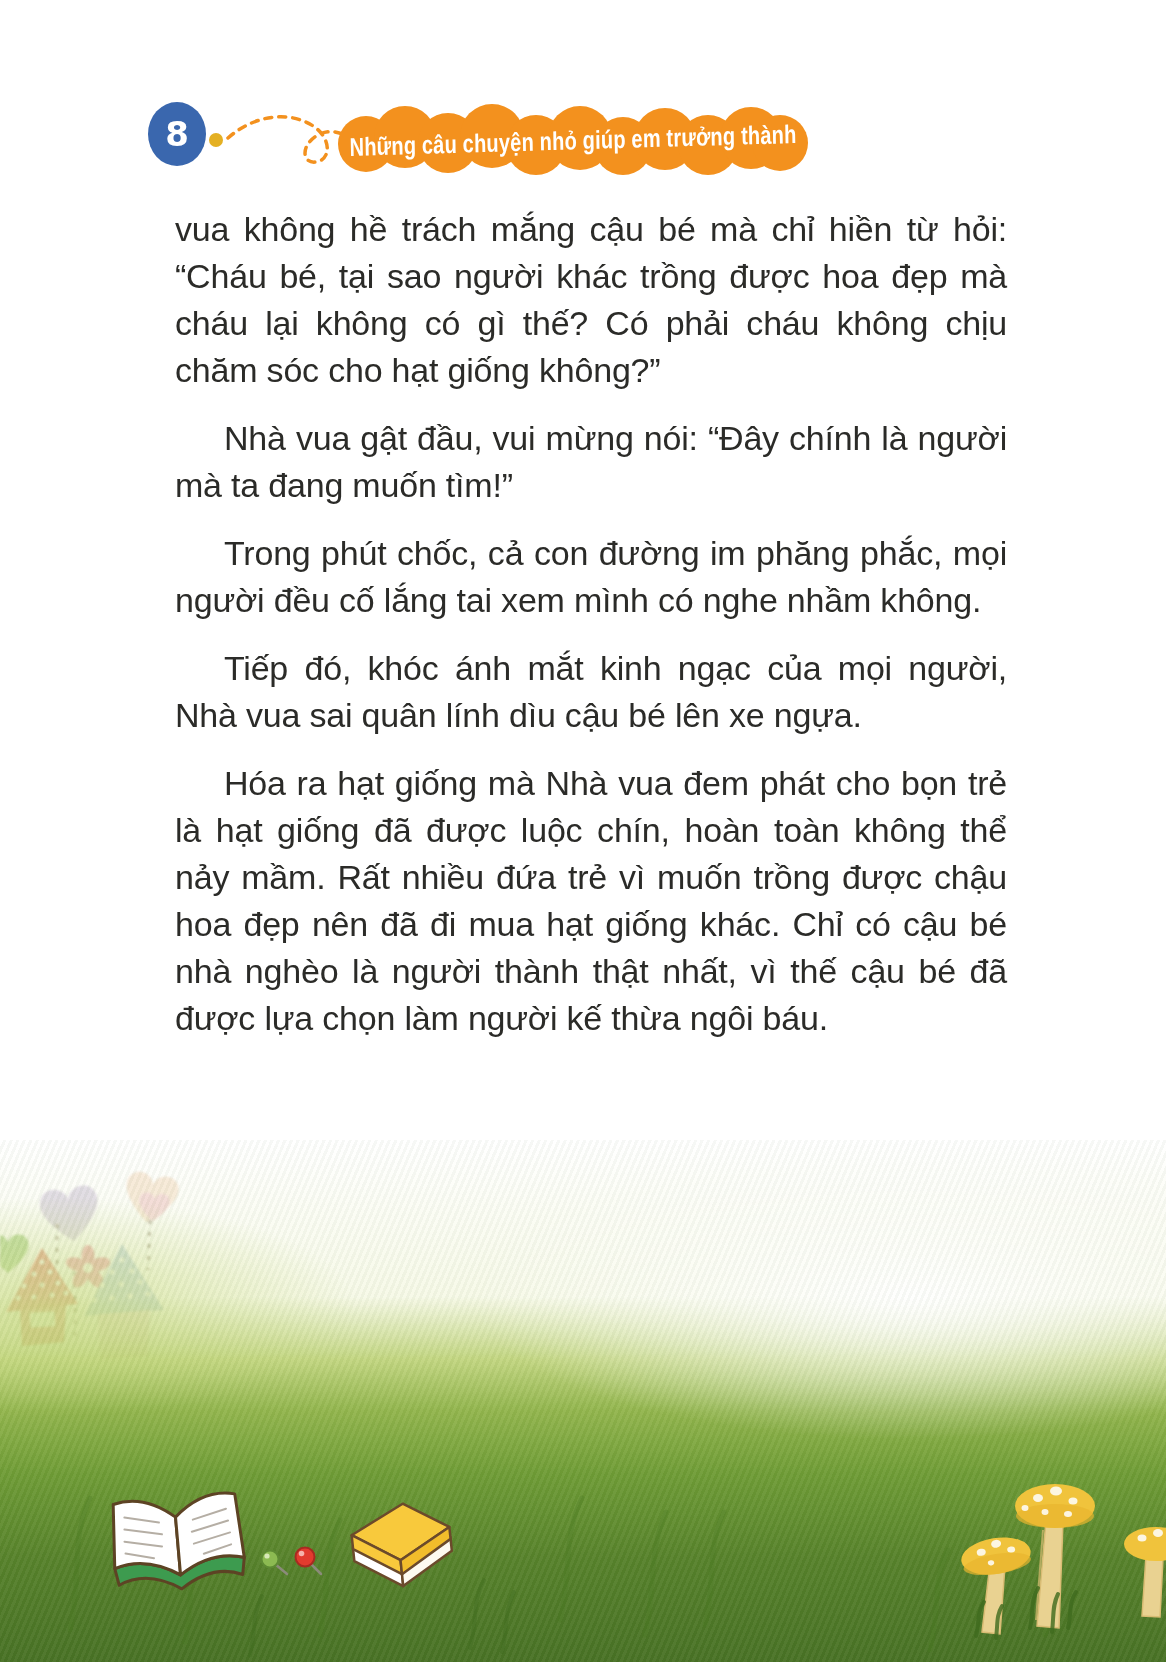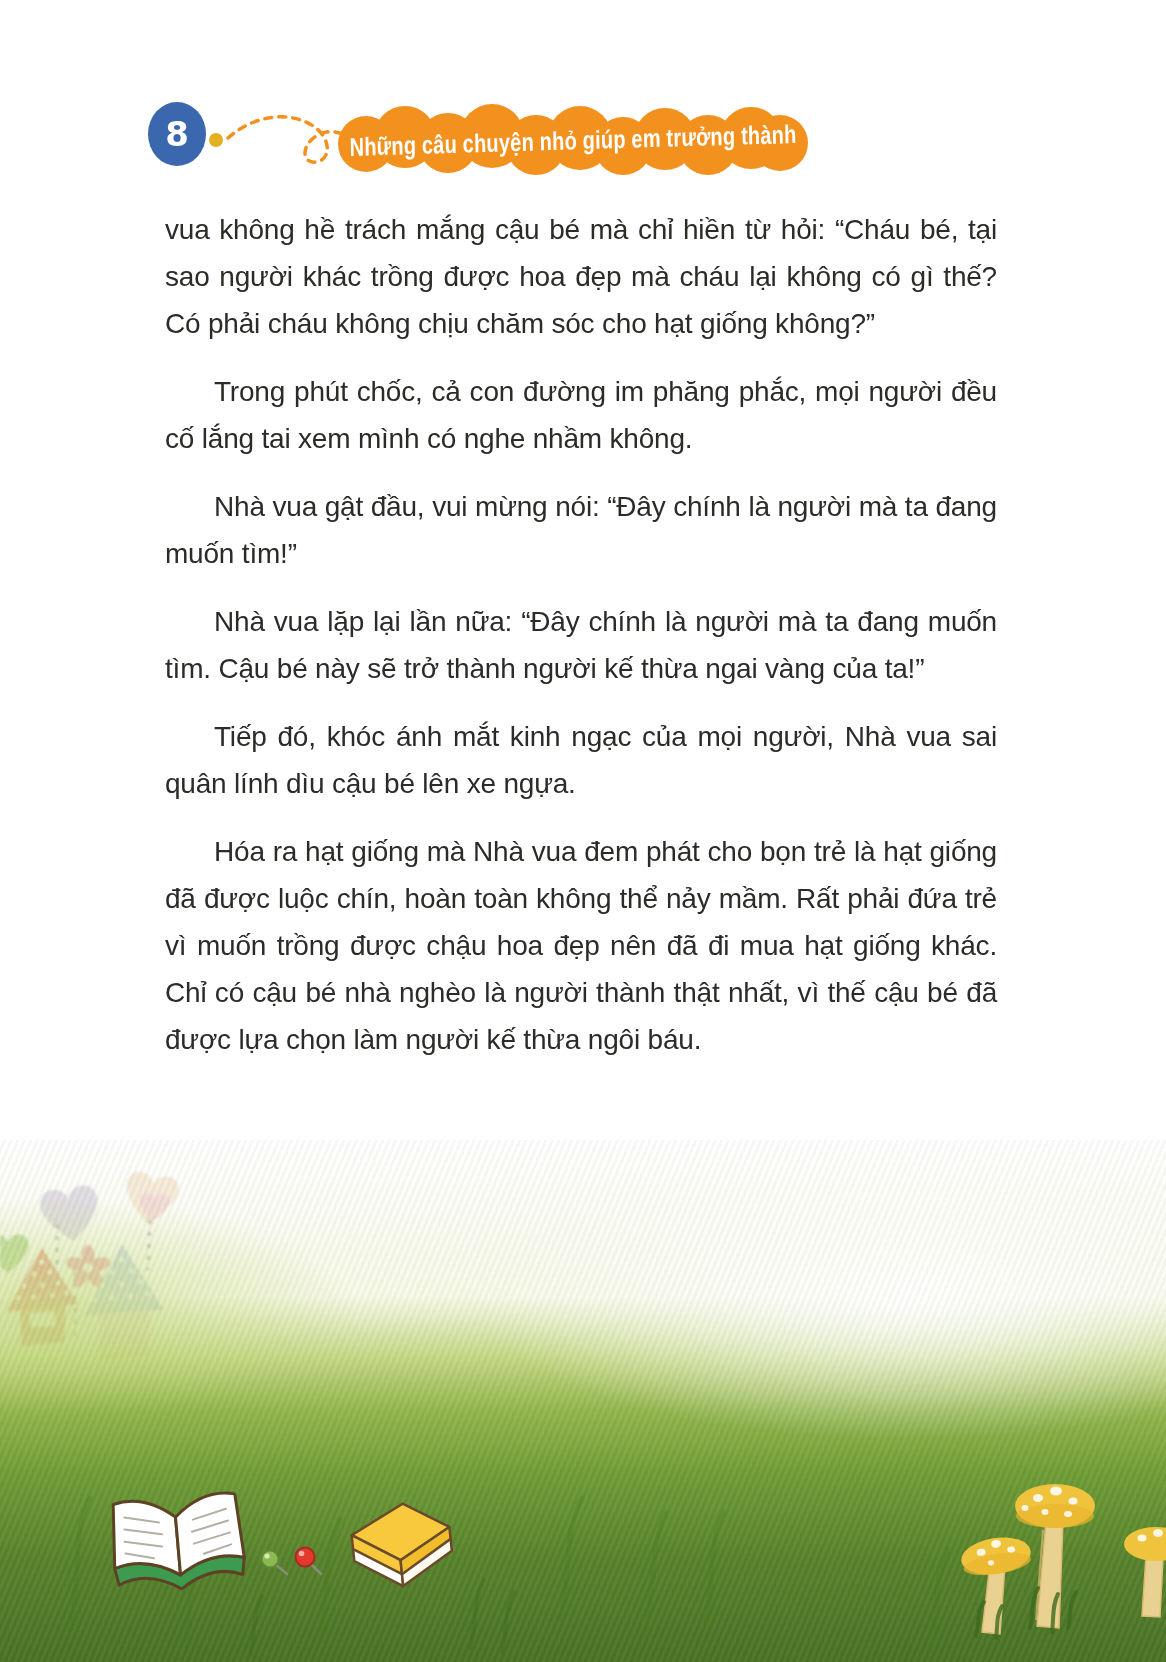--- a/index.html
+++ b/index.html
@@ -24,22 +24,22 @@
   .banner i:nth-child(7){left:256px;top:13px;width:58px;height:58px;}
   .banner i:nth-child(8){left:296px;top:4px;width:62px;height:62px;}
   .banner i:nth-child(9){left:340px;top:11px;width:60px;height:60px;}
   .banner i:nth-child(10){left:382px;top:3px;width:62px;height:62px;}
   .banner i:nth-child(11){left:414px;top:11px;width:56px;height:56px;}
   .banner-text{position:absolute;left:0;top:50%;width:100%;text-align:center;color:#ffffff;
                font-weight:bold;font-size:20px;letter-spacing:.2px;
                transform:translateY(-54%) scaleY(1.28) rotate(-1.3deg);}
 
   
-  .story{position:absolute;left:165px;top:206px;width:832px;color:#2b2b28;
-         font-size:28px;line-height:47px;text-align:justify;letter-spacing:-0.2px;z-index:3;}
+  .story{position:absolute;left:175px;top:206px;width:832px;color:#2b2b28;
+         font-size:34px;line-height:47px;text-align:justify;letter-spacing:-0.2px;z-index:3;}
   .story p{margin:0 0 21px 0;text-indent:49px;}
   .story p:first-child{text-indent:0;}
 
   
   .houses{position:absolute;left:0;top:1120px;width:210px;height:280px;opacity:.58;
           filter:blur(1px);z-index:1;}
   .grass{position:absolute;left:0;top:1140px;width:1166px;height:522px;z-index:2;
      background:
        radial-gradient(52% 38% at 78% 30%, rgba(255,255,255,.95), rgba(255,255,255,0) 72%),
        radial-gradient(38% 30% at 4% 32%, rgba(198,217,123,.65), rgba(198,217,123,0) 70%),
@@ -80,25 +80,24 @@
       <i></i>
       <i></i>
       <i></i>
       <i></i>
       <i></i>
     <span class="banner-text">Những câu chuyện nhỏ giúp em trưởng thành</span>
   </div>
 
   <main class="story">
       <p>vua không hề trách mắng cậu bé mà chỉ hiền từ hỏi: “Cháu bé, tại sao người khác trồng được hoa đẹp mà cháu lại không có gì thế? Có phải cháu không chịu chăm sóc cho hạt giống không?”</p>
+      <p>Nhà vua gật đầu, vui mừng nói: “Đây chính là người mà ta đang muốn tìm!”</p>
       <p>Trong phút chốc, cả con đường im phăng phắc, mọi người đều cố lắng tai xem mình có nghe nhầm không.</p>
-      <p>Nhà vua gật đầu, vui mừng nói: “Đây chính là người mà ta đang muốn tìm!”</p>
-      <p>Nhà vua lặp lại lần nữa: “Đây chính là người mà ta đang muốn tìm. Cậu bé này sẽ trở thành người kế thừa ngai vàng của ta!”</p>
       <p>Tiếp đó, khóc ánh mắt kinh ngạc của mọi người, Nhà vua sai quân lính dìu cậu bé lên xe ngựa.</p>
-      <p>Hóa ra hạt giống mà Nhà vua đem phát cho bọn trẻ là hạt giống đã được luộc chín, hoàn toàn không thể nảy mầm. Rất phải đứa trẻ vì muốn trồng được chậu hoa đẹp nên đã đi mua hạt giống khác. Chỉ có cậu bé nhà nghèo là người thành thật nhất, vì thế cậu bé đã được lựa chọn làm người kế thừa ngôi báu.</p>
+      <p>Hóa ra hạt giống mà Nhà vua đem phát cho bọn trẻ là hạt giống đã được luộc chín, hoàn toàn không thể nảy mầm. Rất nhiều đứa trẻ vì muốn trồng được chậu hoa đẹp nên đã đi mua hạt giống khác. Chỉ có cậu bé nhà nghèo là người thành thật nhất, vì thế cậu bé đã được lựa chọn làm người kế thừa ngôi báu.</p>
     </main>
 
   <svg class="houses" viewBox="0 0 210 280">
     <g>
       <path d="M0,-6 C-1,-12 -10,-14 -13,-8 C-16,-2 -10,6 0,14 C10,6 16,-2 13,-8 C10,-14 1,-12 0,-6 Z" transform="translate(70,92) scale(2.1) rotate(-8)" fill="#cdc2da"></path>
     </g>
     <g>
       <path d="M0,-6 C-1,-12 -10,-14 -13,-8 C-16,-2 -10,6 0,14 C10,6 16,-2 13,-8 C10,-14 1,-12 0,-6 Z" transform="translate(151,76) scale(1.9) rotate(10)" fill="#f2d3b8" opacity=".85"></path>
       <path d="M0,-6 C-1,-12 -10,-14 -13,-8 C-16,-2 -10,6 0,14 C10,6 16,-2 13,-8 C10,-14 1,-12 0,-6 Z" transform="translate(154,86) scale(1.1) rotate(6)" fill="#eebec5" opacity=".9"></path>
     </g>

